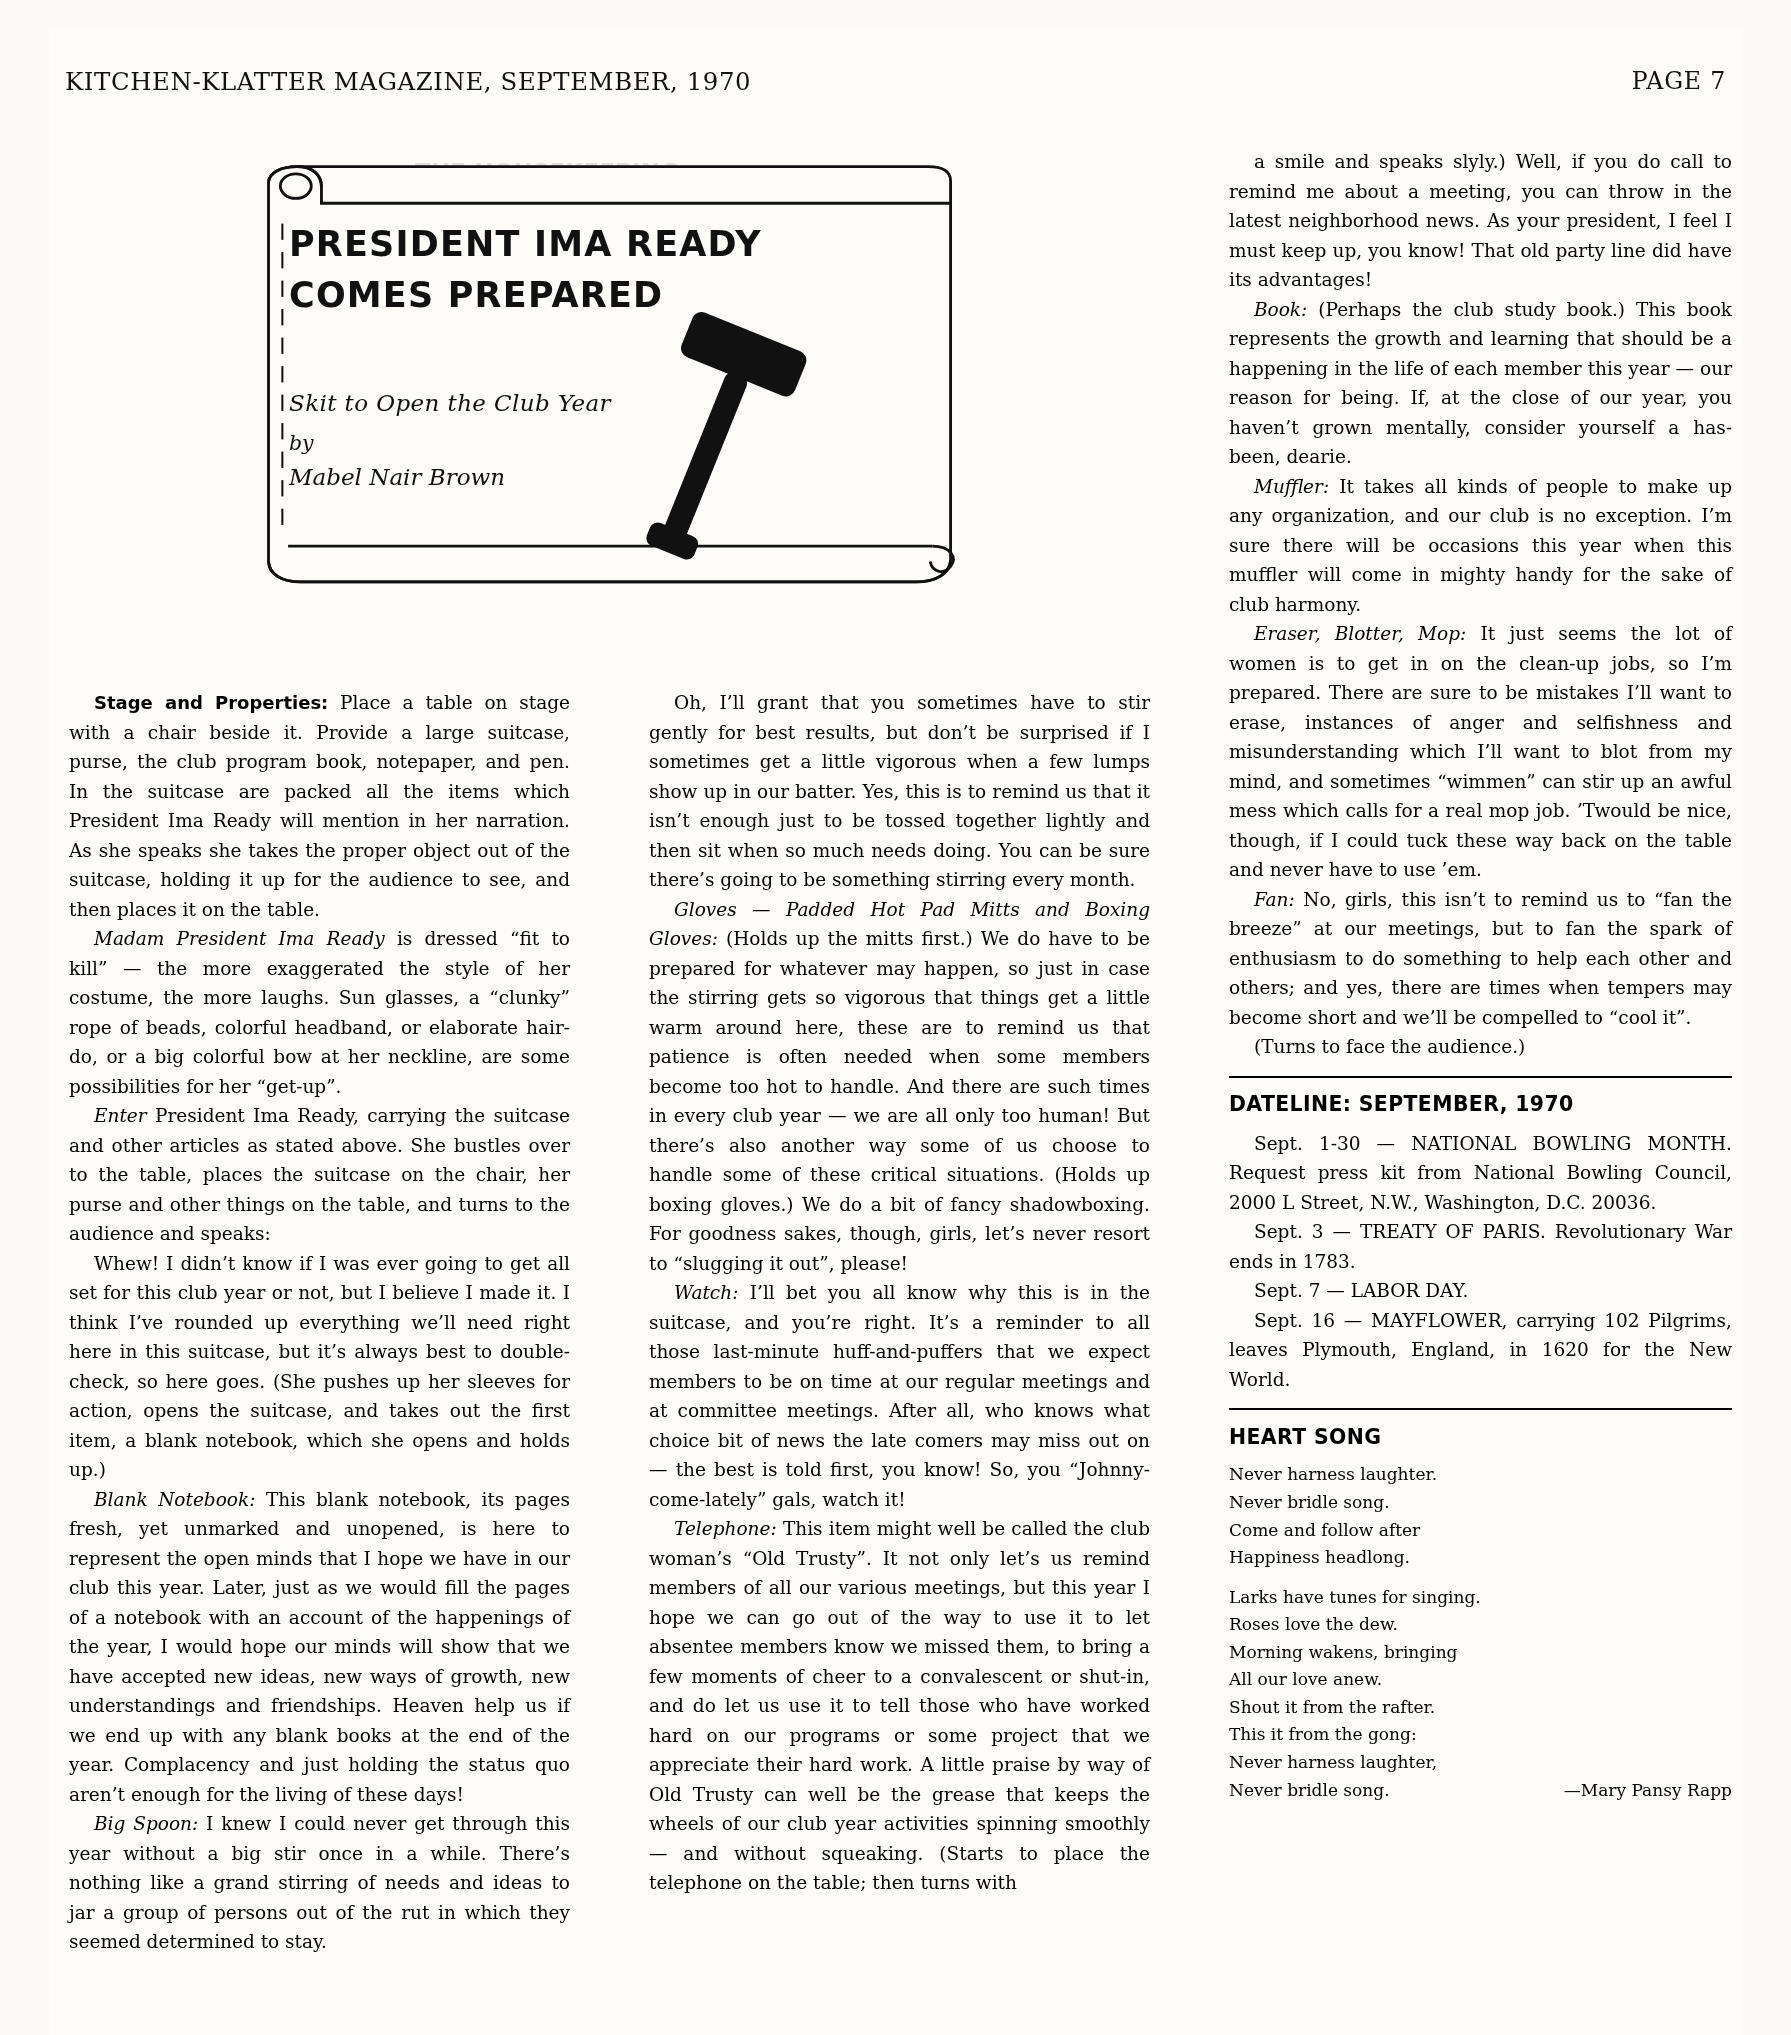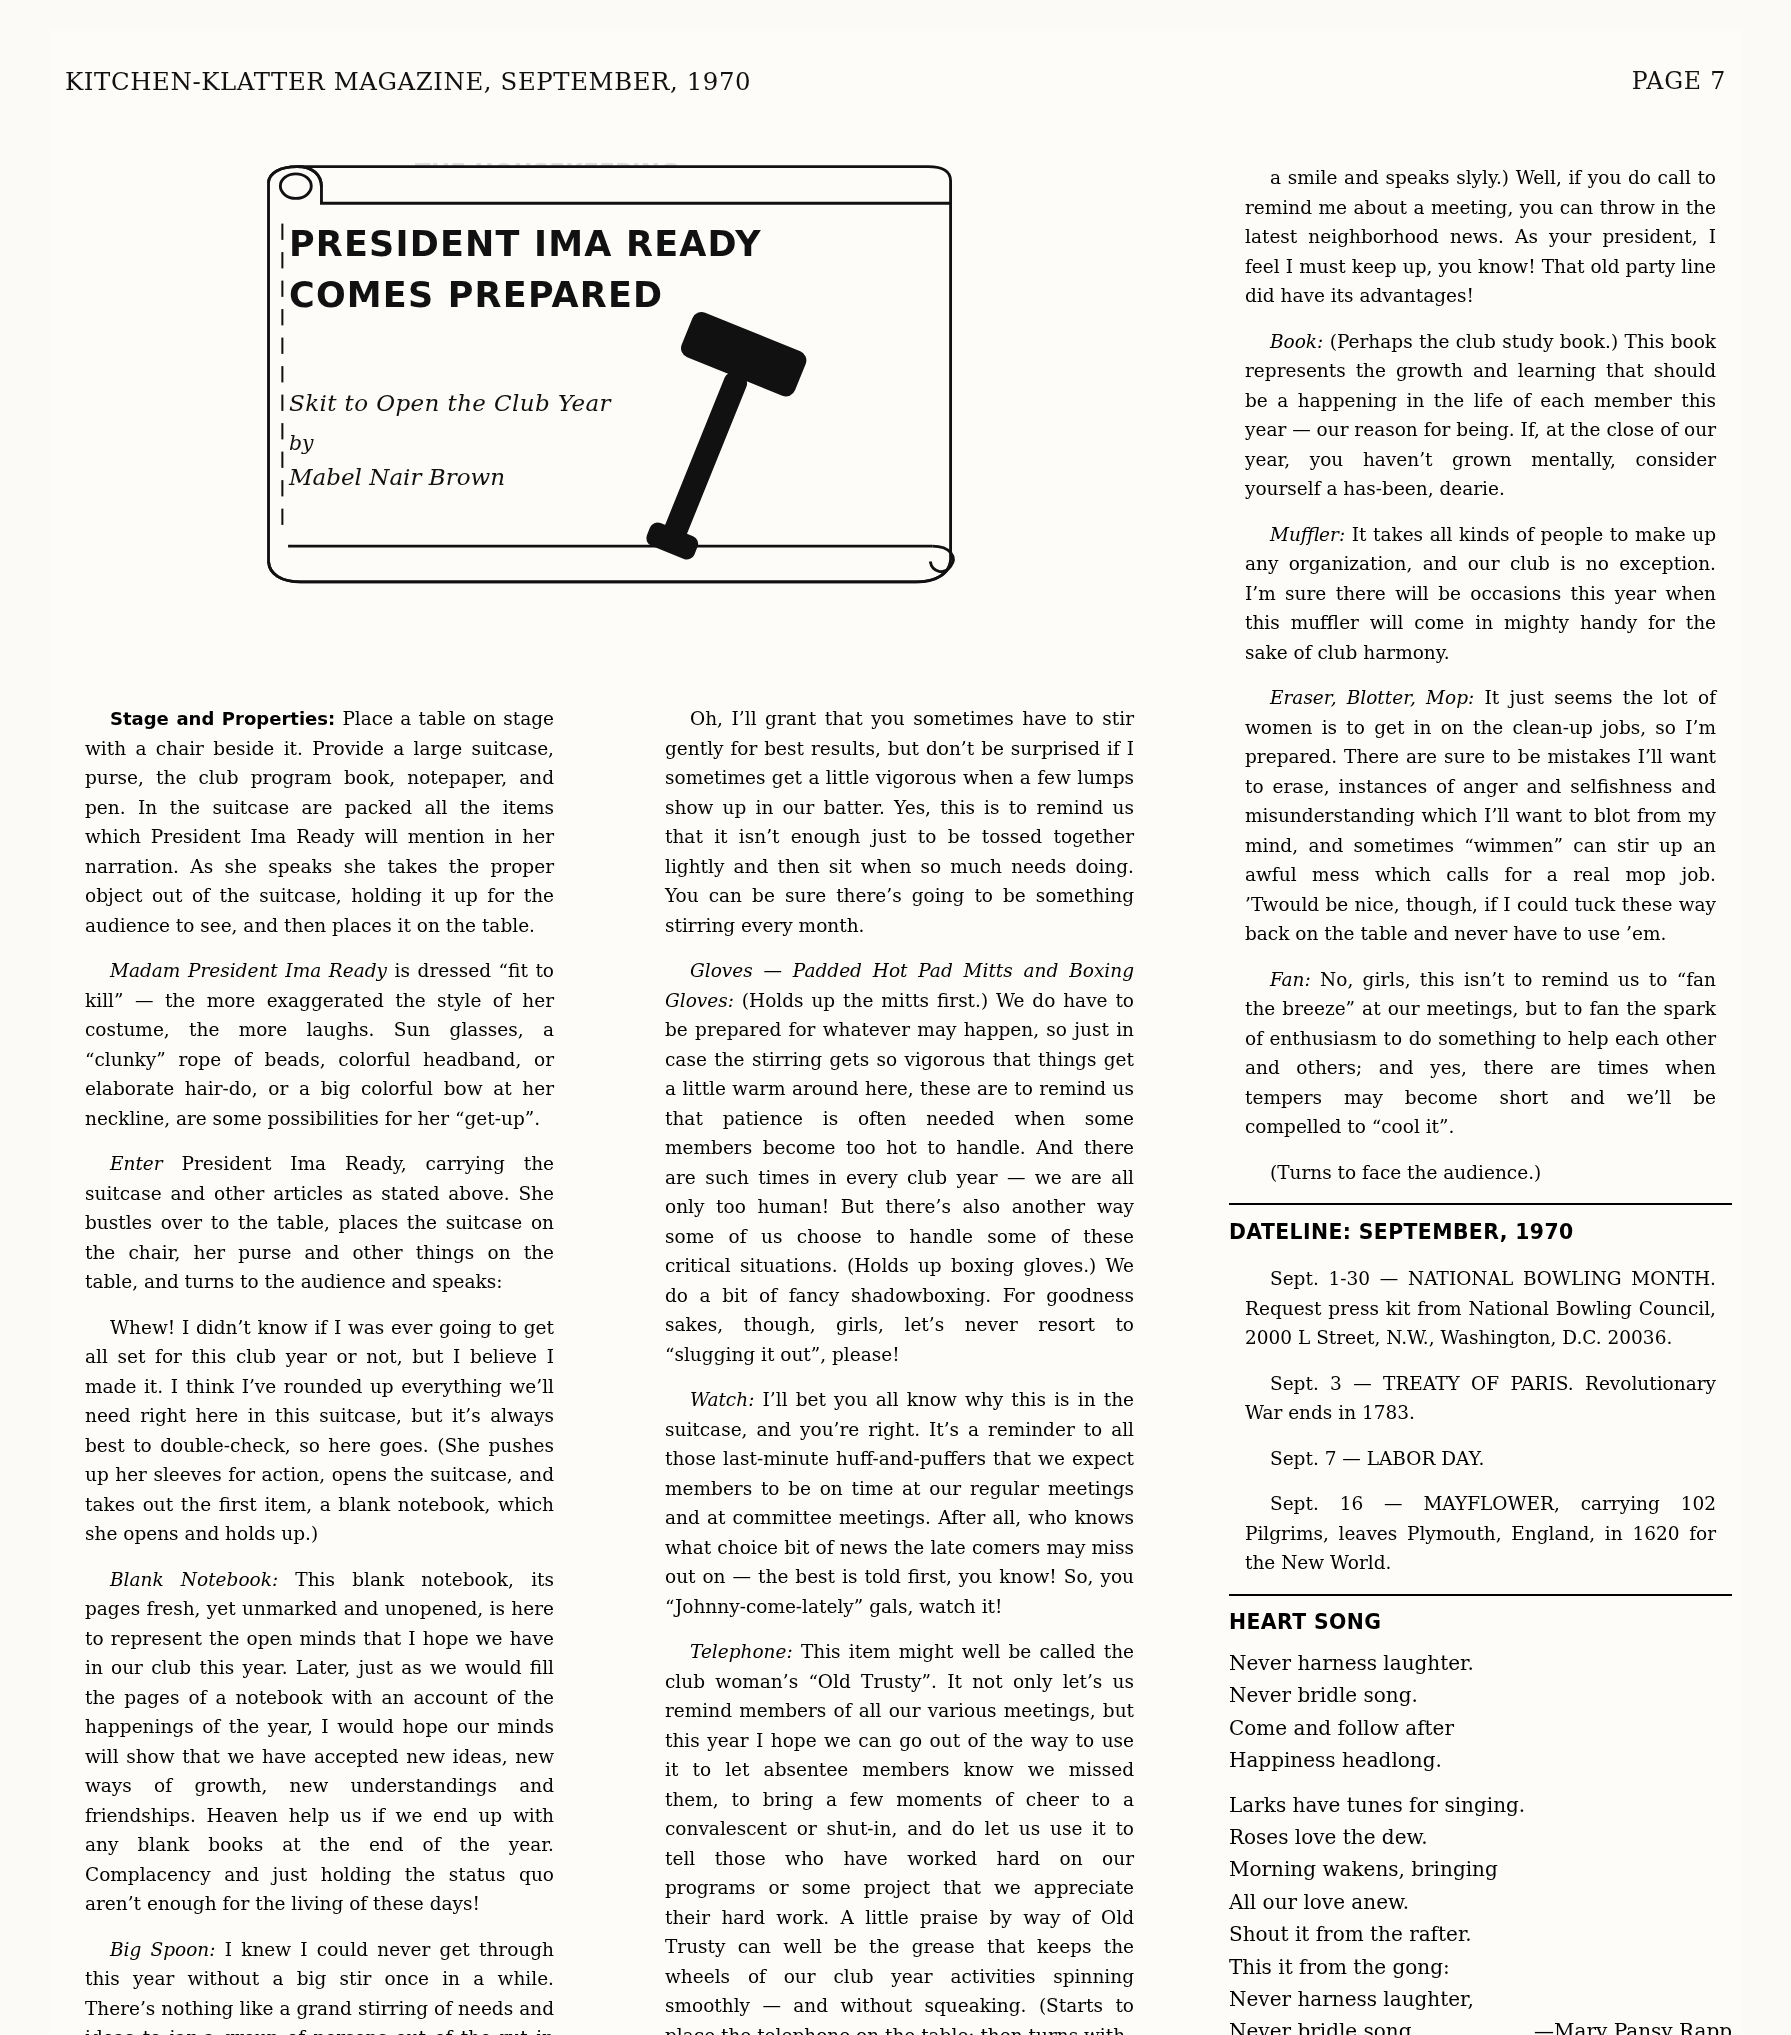--- a/index.html
+++ b/index.html
@@ -130,42 +130,42 @@
     font-size: 18.5px;
     line-height: 1.595;
     text-align: justify;
     color: #000;
   }
   .col.c1 { left: 0; }
   .col.c2 { left: 580px; }
   .col.c3 { left: 1160px; width: 503px; top: -541px; }
 
   .col p {
-    margin: 16px;
+    margin: 0;
     text-indent: 25px;
   }
   .bold { font-family: "DejaVu Sans", sans-serif; font-weight: bold; font-size: 18px; }
   .ital { font-style: italic; }
 
   
   .rule {
     border: 0;
     border-top: 2.4px solid #000;
     margin: 14px 0 10.6px 0;
   }
   .boxhead {
     font-family: "DejaVu Sans", sans-serif;
     font-weight: bold;
     font-size: 20.4px;
     letter-spacing: 0.4px;
     margin-bottom: 8.1px;
   }
   .song {
     font-family: "DejaVu Serif", serif;
-    font-size: 20px;
+    font-size: 17px;
     line-height: 1.62;
     text-align: left;
   }
   .song .stanza { margin-bottom: 12.2px; }
   .song .stanza:last-child { margin-bottom: 0; }
 </style>
 </head>
 <body>
 
 <div class="page">

